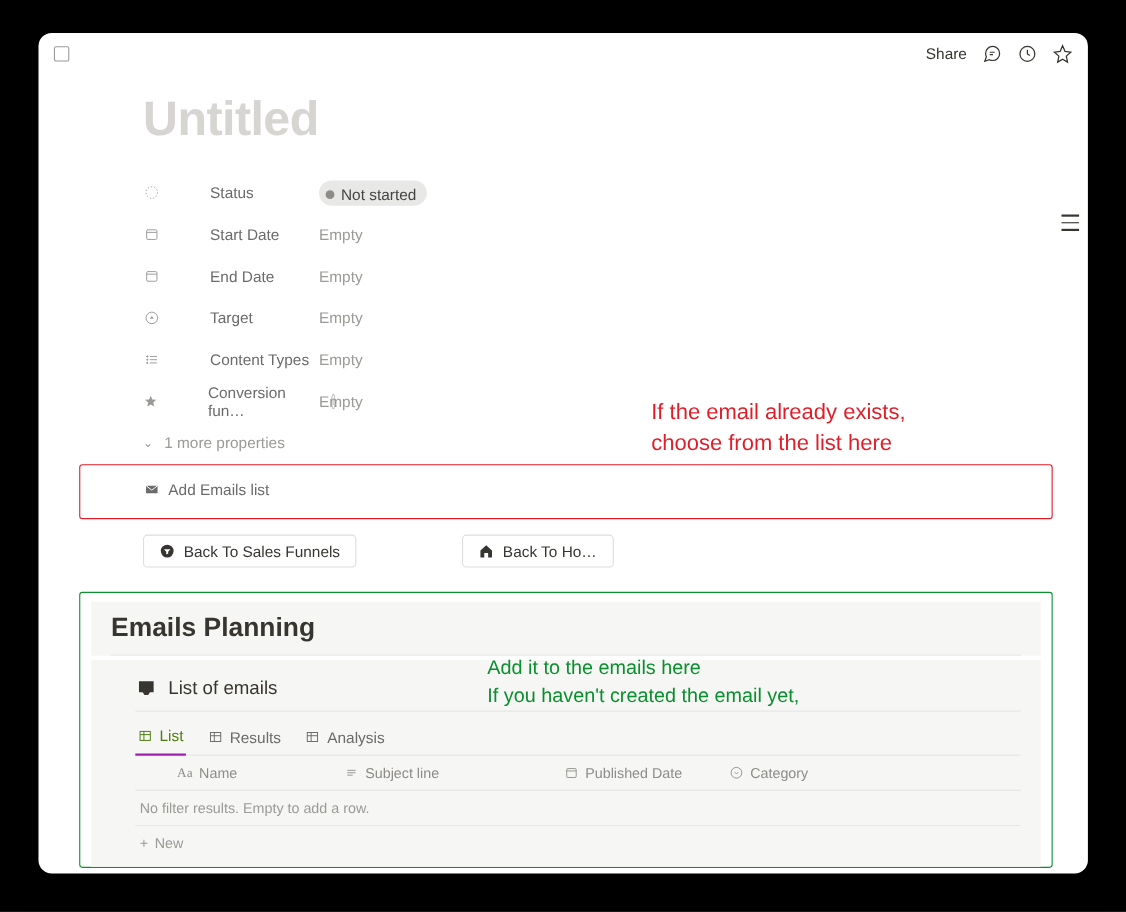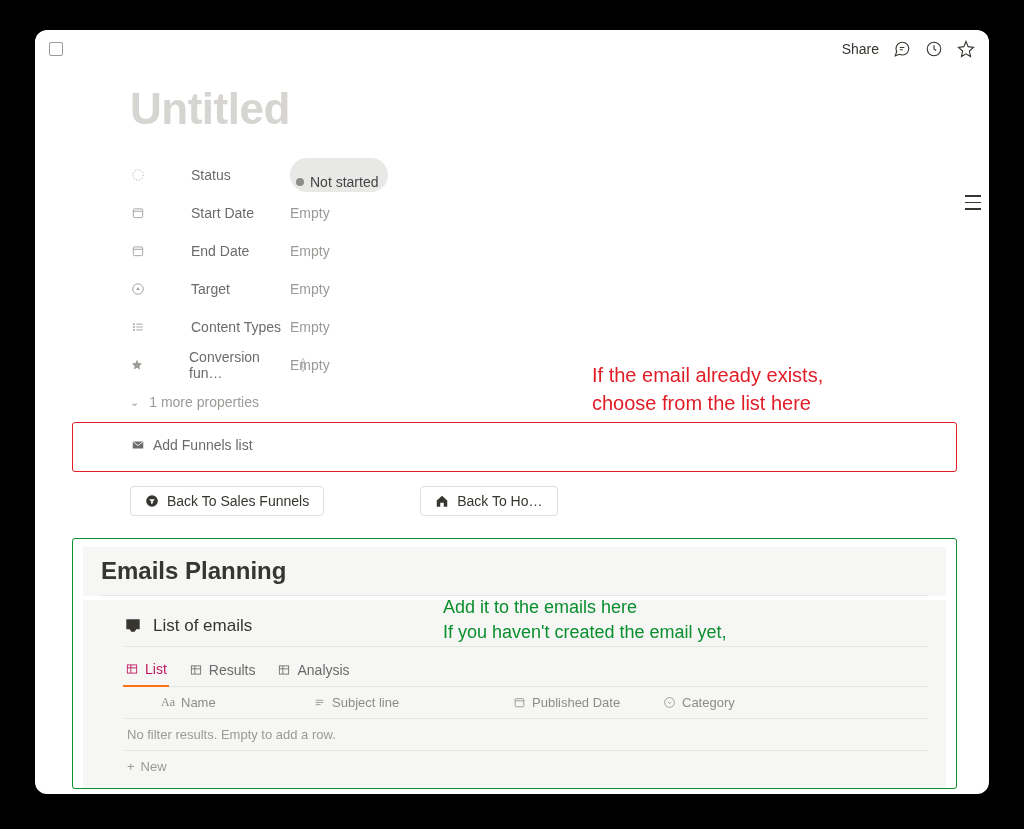--- a/index.html
+++ b/index.html
@@ -69,21 +69,21 @@
     .prop-icon {
       width: 16px; height: 16px; margin-right: 8px;
       display: inline-flex; align-items: center; justify-content: center;
       color: #9b9a97;
     }
     .prop-icon svg { width: 14px; height: 14px; stroke: #9b9a97; fill: none; stroke-width: 1.5; }
     .prop-value { color: #9b9a97; cursor: pointer; }
     .status-pill {
       background: #e8e8e7;
       border-radius: 20px;
-      padding: 16px 10px 2px 6px;
+      padding: 5px 10px 2px 6px;
       color: #444;
       display: inline-flex;
       align-items: center;
       gap: 6px;
     }
     .status-dot {
       width: 8px; height: 8px; border-radius: 50%; background: #8d8c89;
     }
     .info-circle {
       width: 14px; height: 14px; border: 1px solid #bdbcb9; border-radius: 50%;
@@ -151,21 +151,21 @@
     }
     .list-title svg { width: 20px; height: 20px; fill: #37352f; }
     .tabs-row {
       display: flex; gap: 18px; font-size: 14px; color: #6b6b6b;
       border-bottom: 1px solid #e6e6e4; margin-bottom: 0;
     }
     .tab {
       display: flex; align-items: center; gap: 6px; padding: 0 2px 8px 2px;
       cursor: pointer;
     }
-    .tab.active { color: #be185d; font-weight: 500; border-bottom: 2px solid #f97316; margin-bottom: -1px;}
+    .tab.active { color: #4d7c0f; font-weight: 500; border-bottom: 2px solid #a21caf; margin-bottom: -1px;}
     .tab svg { width: 14px; height: 14px; stroke: currentColor; fill: none; stroke-width: 1.5; }
     .table-head {
       display: flex; font-size: 13px; color: #8d8c89;
       border-bottom: 1px solid #e6e6e4; padding: 8px 0;
     }
     .th { display: flex; align-items: center; gap: 6px; padding-right: 12px; }
     .th svg { width: 13px; height: 13px; stroke: #8d8c89; fill: none; stroke-width: 1.5;}
     .th-name { margin-left: 38px; width: 152px; }
     .th-subject { width: 200px; }
     .th-published { width: 150px; }
@@ -320,21 +320,21 @@
     <div class="red-box">
       <div class="annotation-red">
         <div>If the email already exists,</div>
         <div>choose from the list here</div>
       </div>
       <div class="add-emails">
         <svg viewBox="0 0 24 24">
             <path d="M3 6h18v12H3z"></path>
             <path d="M3 6l9 7 9-7" fill="none" stroke="#fff" stroke-width="1.5"></path>
           </svg>
-        <span>Add Funnels list</span>
+        <span>Add Emails list</span>
       </div>
     </div>
 
     <div class="buttons-row">
       <button class="nav-btn">
         <svg viewBox="0 0 24 24">
             <circle cx="12" cy="12" r="10"></circle>
             <path d="M7 9h10l-3.5 4v3l-3 1v-4z" fill="#fff"></path>
           </svg>
         <span>Back To Sales Funnels</span>

